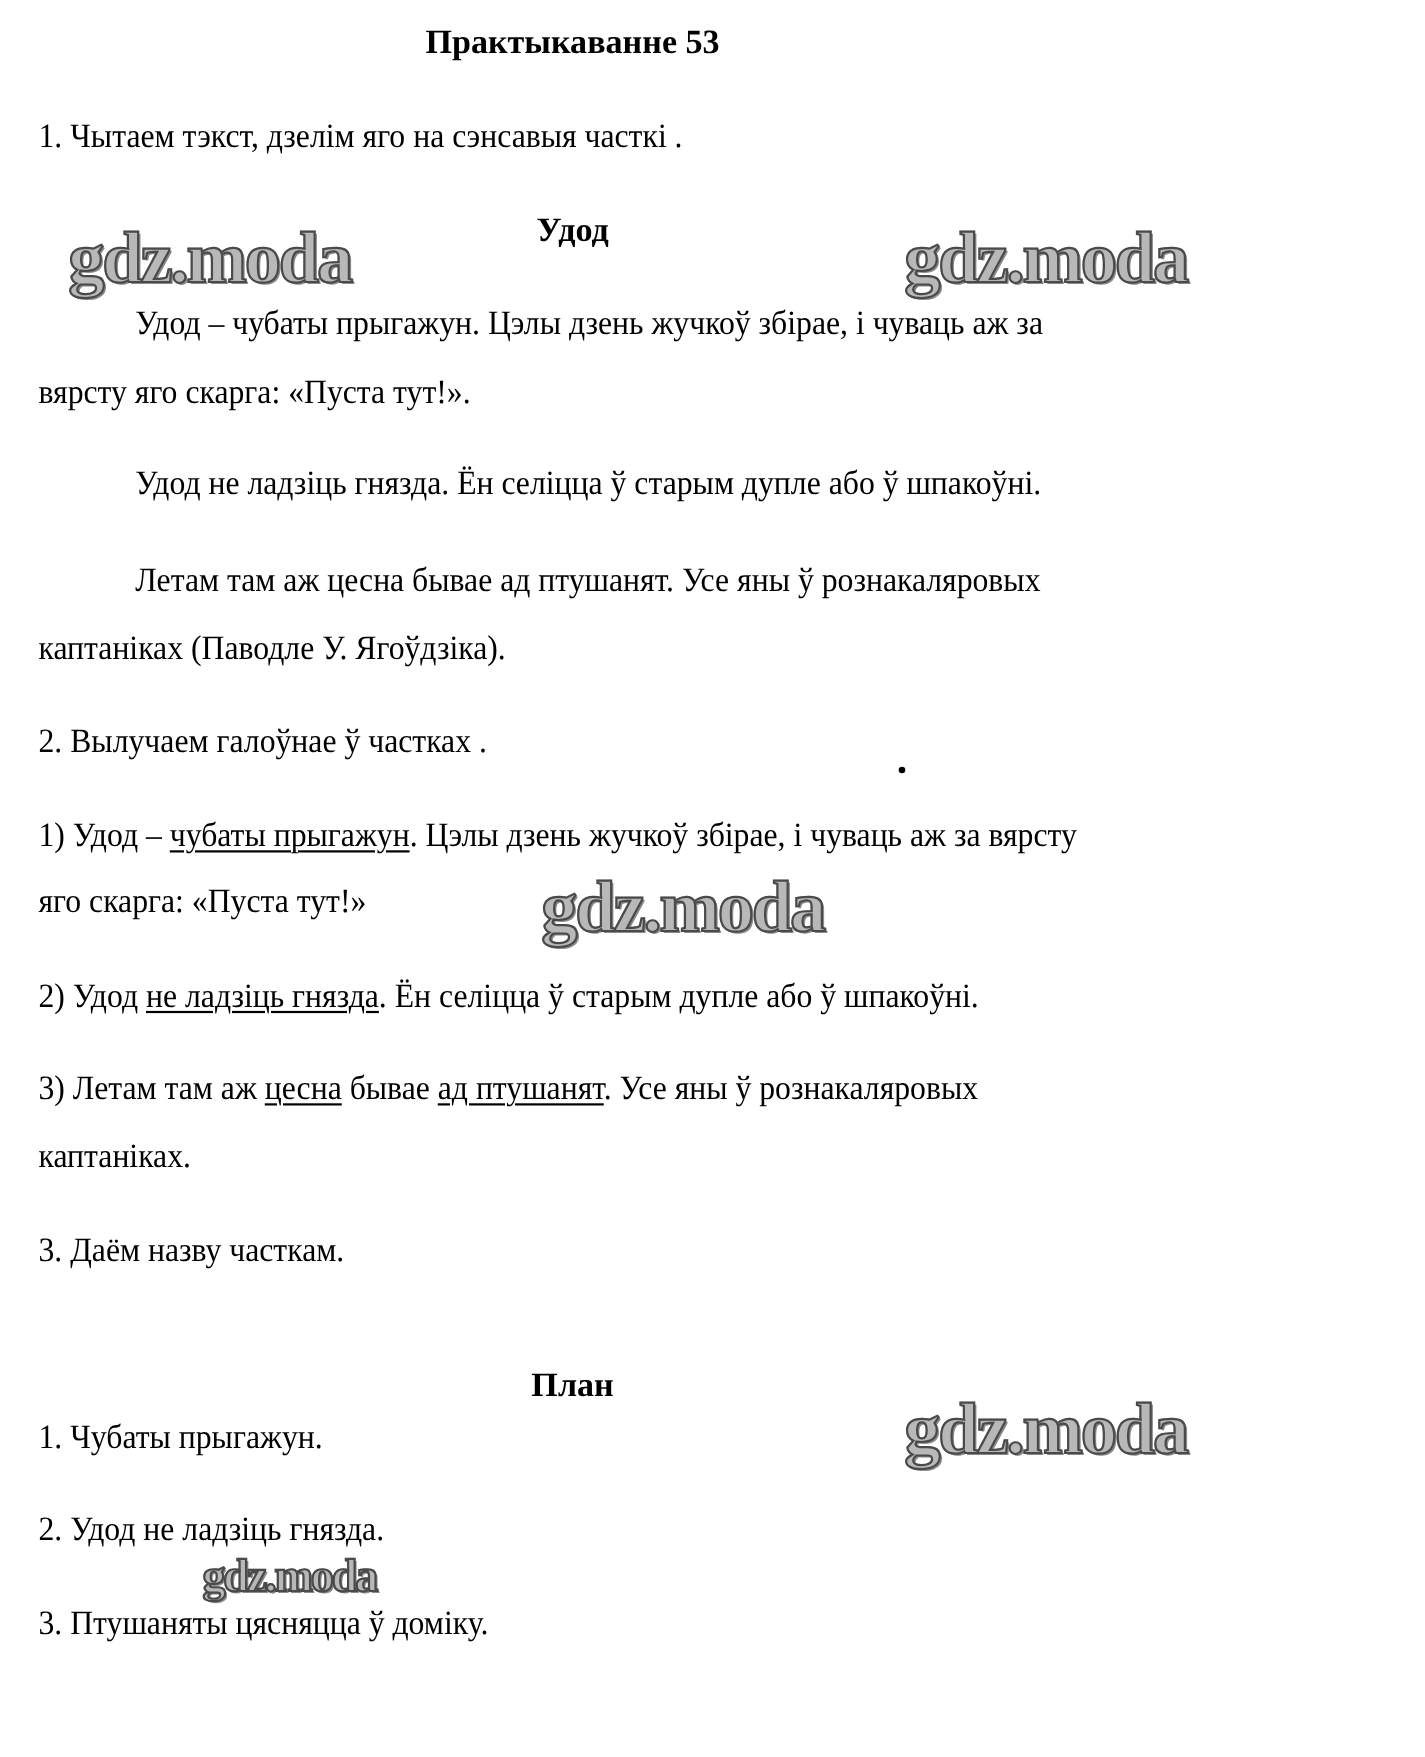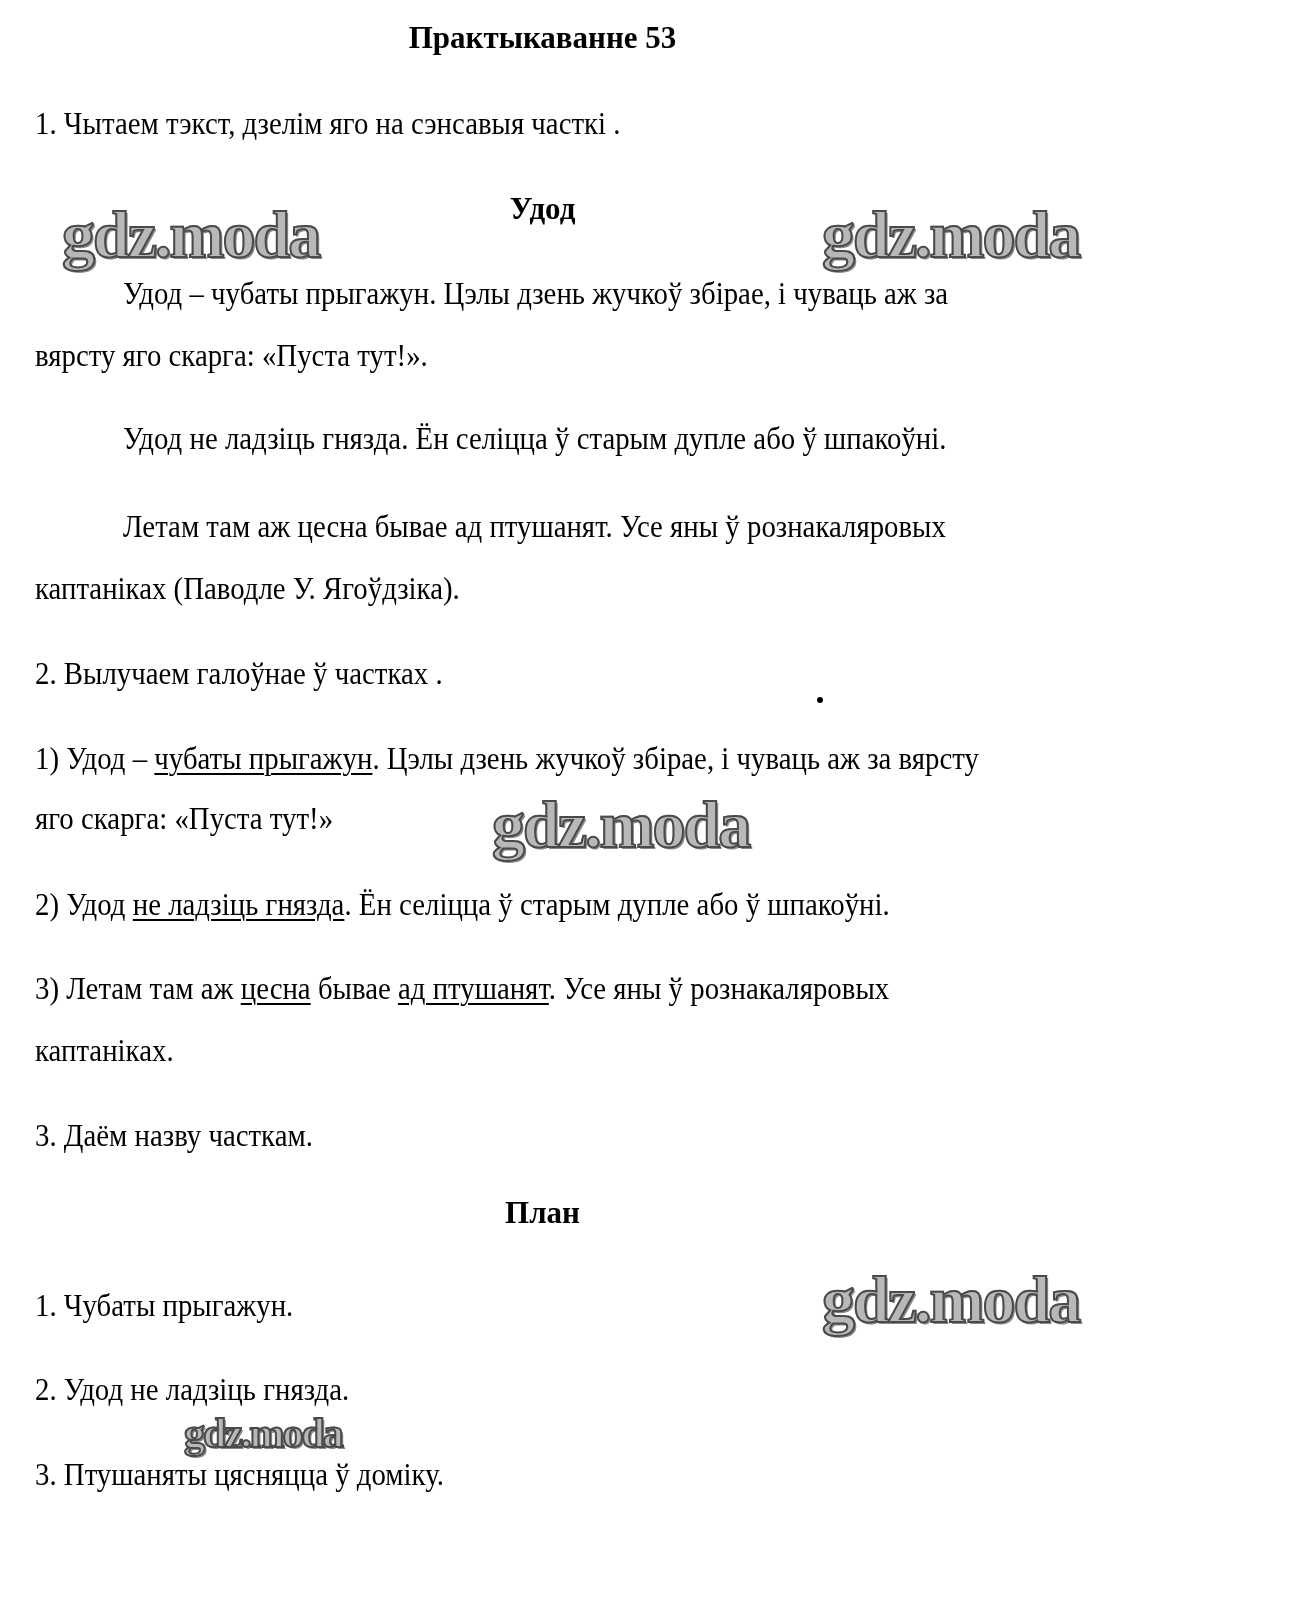--- a/index.html
+++ b/index.html
@@ -9,21 +9,21 @@
       color: #000000;
     }
     .line {
       position: absolute;
       font-size: 31px;
       line-height: 36px;
       white-space: nowrap;
       transform: scaleX(0.93);
       transform-origin: left center;
     }
-    .center { left: 0; width: 1041px; text-align: center; transform: none; padding-left: 22px; }
+    .center { left: 0; width: 1041px; text-align: center; transform: none; }
     .bold { font-weight: bold; }
     .u { text-decoration: underline; text-underline-offset: 4px; text-decoration-thickness: 2px; }
     .watermark {
       position: absolute;
       font-family: Liberation Serif, serif;
       font-weight: bold;
       color: #b8b8b8;
       -webkit-text-stroke: 2px #4a4a4a;
       letter-spacing: -2px;
       text-shadow: 2px 2px 0 #8a8a8a;
@@ -66,21 +66,21 @@
   <span>2) Удод </span><span class="u">не ладзіць гнязда</span><span>. Ён селіцца ў старым дупле або ў шпакоўні.</span>
 </div>
 
 <div class="line" style="left:35px; top:971px;">
   <span>3) Летам там аж </span><span class="u">цесна</span><span> бывае </span><span class="u">ад птушанят</span><span>. Усе яны ў рознакаляровых</span>
 </div>
 <div class="line" style="left:35px; top:1033px;">каптаніках.</div>
 
 <div class="line" style="left:35px; top:1118px;">3. Даём назву часткам.</div>
 
-<div class="line center bold" style="top:1195px;">План</div>
+<div class="line center bold" style="top:1241px;">План</div>
 <div class="line" style="left:35px; top:1288px;">1. Чубаты прыгажун.</div>
 <div class="line" style="left:35px; top:1372px;">2. Удод не ладзіць гнязда.</div>
 <div class="line" style="left:35px; top:1457px;">3. Птушаняты цясняцца ў доміку.</div>
 
 <div class="watermark wm-big" style="left:62px; top:200px;">gdz.moda</div>
 <div class="watermark wm-big" style="left:822px; top:200px;">gdz.moda</div>
 <div class="watermark wm-big" style="left:492px; top:790px;">gdz.moda</div>
 <div class="watermark wm-big" style="left:822px; top:1265px;">gdz.moda</div>
 <div class="watermark wm-small" style="left:184px; top:1410px;">gdz.moda</div>
 

